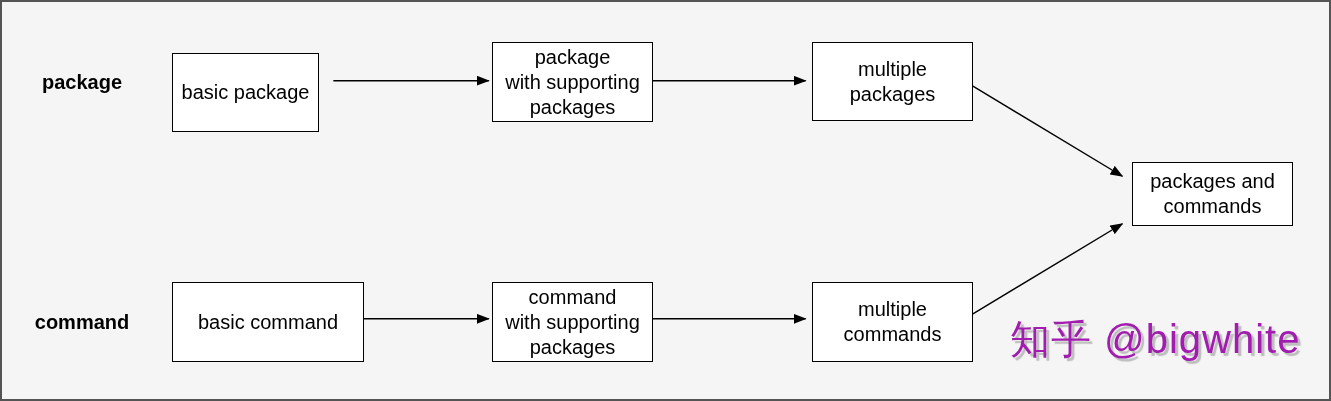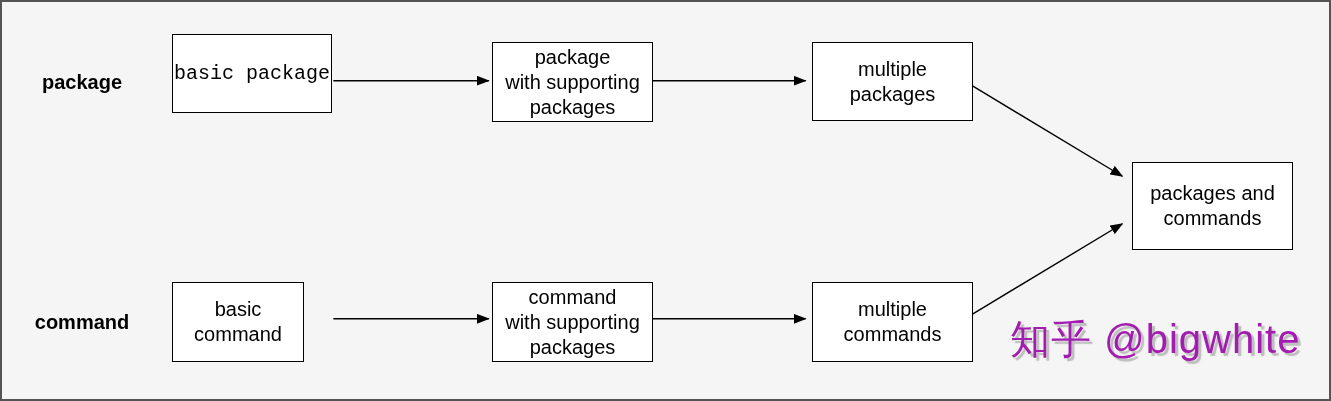--- a/index.html
+++ b/index.html
@@ -43,25 +43,25 @@
     justify-content: center;
     text-align: center;
   }
   .node-label {
     font-size: 20px;
     line-height: 25px;
     color: #000000;
     white-space: pre-line;
   }
 
-  .node.basic-package            { left: 170px;  top: 32px;  width: 160px; height: 79px; font-family: Liberation Mono, monospace; }
+  .node.basic-package            { left: 170px;  top: 51px;  width: 147px; height: 79px; }
   .node.package-with-supporting  { left: 490px;  top: 40px;  width: 161px; height: 80px; }
   .node.multiple-packages        { left: 810px;  top: 40px;  width: 161px; height: 79px; }
-  .node.packages-and-commands    { left: 1130px; top: 160px; width: 161px; height: 88px; }
-  .node.basic-command            { left: 170px;  top: 280px; width: 132px; height: 80px; }
+  .node.packages-and-commands    { left: 1130px; top: 160px; width: 161px; height: 64px; }
+  .node.basic-command            { left: 170px;  top: 280px; width: 192px; height: 80px; }
   .node.command-with-supporting  { left: 490px;  top: 280px; width: 161px; height: 80px; }
   .node.multiple-commands        { left: 810px;  top: 280px; width: 161px; height: 80px; }
 
   .watermark {
     position: absolute;
     left: 1008px;
     top: 310px;
     font-size: 40px;
     letter-spacing: 1px;
     color: #a21caf;

